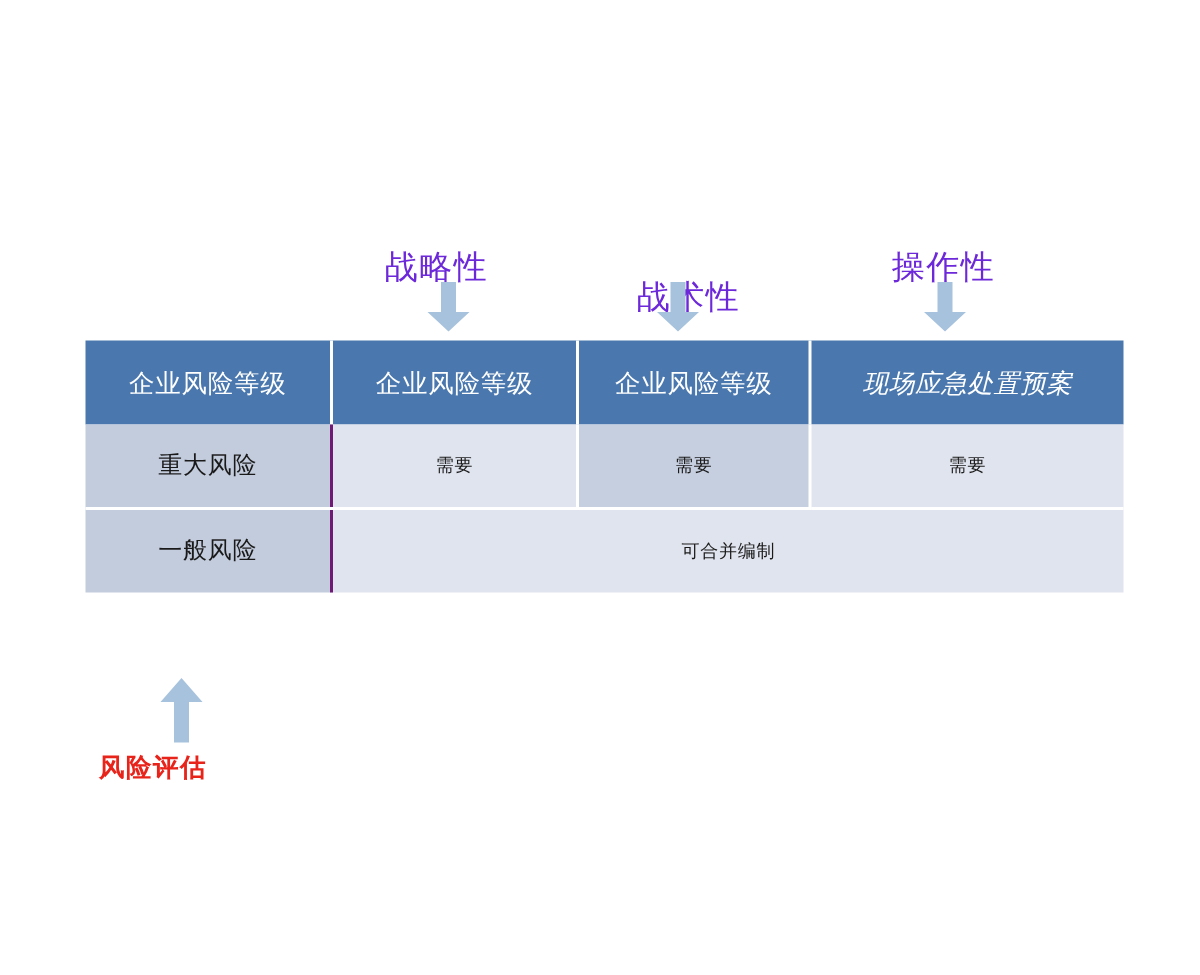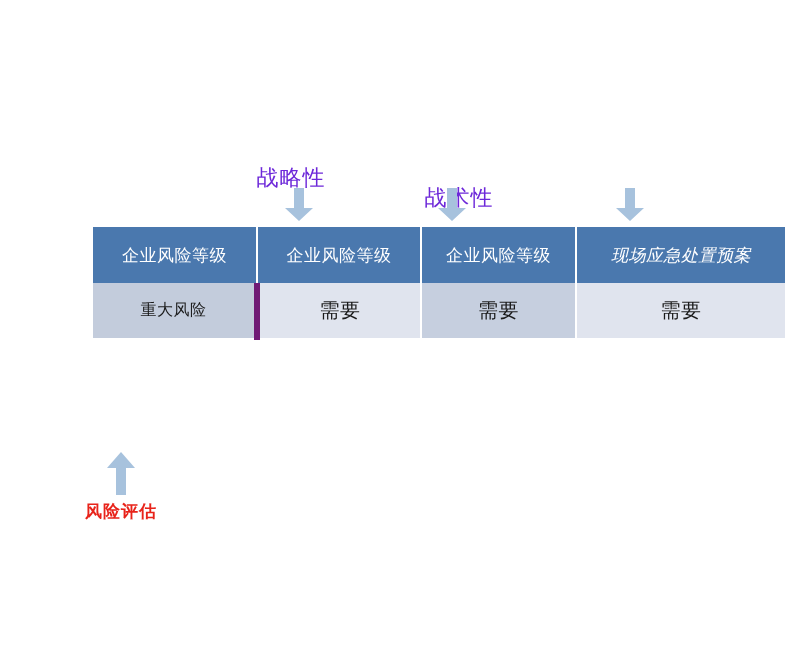--- a/index.html
+++ b/index.html
@@ -41,38 +41,36 @@
   }
 
   .arrow-up {
     position: absolute;
     width: 30px;
     height: 44px;
   }
 
   .annot-bottom {
     position: absolute;
-    text-align: center;
     font-size: 17px;
     color: #e8231a;
     font-family: Liberation Sans, sans-serif;
     letter-spacing: 1px;
     white-space: nowrap;
     font-weight: bold;
   }
 
   
   #risk-table {
     position: absolute;
     left: 57px;
     top: 227px;
     width: 686px;
     border-collapse: collapse;
     table-layout: fixed;
-    margin-left: 36px;
   }
 
   #risk-table td, #risk-table th {
     padding: 0;
     margin: 0;
     text-align: center;
     vertical-align: middle;
     font-family: "DejaVu Sans", "Liberation Sans", sans-serif;
   }
 
@@ -85,29 +83,29 @@
     font-weight: normal;
     letter-spacing: 0.5px;
   }
   .hdr:last-child { border-right: none; font-style: italic; }
 
   .rowlbl {
     background: #c3ccdc;
     color: #1a1a1a;
     font-size: 16px;
     height: 55px;
-    border-right: 6px solid #701a75;
+    border-right: 2px solid #701a75;
     border-bottom: 2px solid #ffffff;
     letter-spacing: 0.5px;
   }
 
   .cell {
     background: #e0e4ee;
     color: #1a1a1a;
-    font-size: 20px;
+    font-size: 12px;
     height: 55px;
     border-right: 2px solid #ffffff;
     border-bottom: 2px solid #ffffff;
     letter-spacing: 0.5px;
   }
   .cell:last-child { border-right: none; }
 
   .cell-hl {
     background: #c6cfdf;
   }
@@ -128,20 +126,21 @@
   </div>
 
   <div class="annot-top" style="left:404px; top:163px; width:110px;margin-top:20px;">战术性</div>
 
   <div class="arrow-down" style="left:437px; top:188px;">
     <svg viewBox="0 0 30 34" width="30" height="34" xmlns="http://www.w3.org/2000/svg">
       <polygon points="10,0 20,0 20,20 29,20 15,33 1,20 10,20" fill="#a7c2dd"></polygon>
     </svg>
   </div>
 
+  <div class="annot-top" style="left:574px; top:163px; width:110px;">操作性</div>
 
   <div class="arrow-down" style="left:615px; top:188px;">
     <svg viewBox="0 0 30 34" width="30" height="34" xmlns="http://www.w3.org/2000/svg">
       <polygon points="10,0 20,0 20,20 29,20 15,33 1,20 10,20" fill="#a7c2dd"></polygon>
     </svg>
   </div>
 
   <table id="risk-table">
     <thead>
       <tr>
@@ -151,20 +150,24 @@
         <th class="hdr" style="width:208px;">现场应急处置预案</th>
       </tr>
     </thead>
     <tbody>
       <tr>
         <td class="rowlbl">重大风险</td>
         <td class="cell">需要</td>
         <td class="cell cell-hl">需要</td>
         <td class="cell">需要</td>
       </tr>
+      <tr class="lastrow">
+        <td class="rowlbl">一般风险</td>
+        <td class="cell" colspan="3">可合并编制</td>
+      </tr>
     </tbody>
   </table>
 
   <div class="arrow-up" style="left:106px; top:452px;">
     <svg viewBox="0 0 30 44" width="30" height="44" xmlns="http://www.w3.org/2000/svg">
       <polygon points="15,0 29,16 20,16 20,43 10,43 10,16 1,16" fill="#a7c2dd"></polygon>
     </svg>
   </div>
 
   <div class="annot-bottom" style="left:66px; top:500px; width:110px;">风险评估</div>

